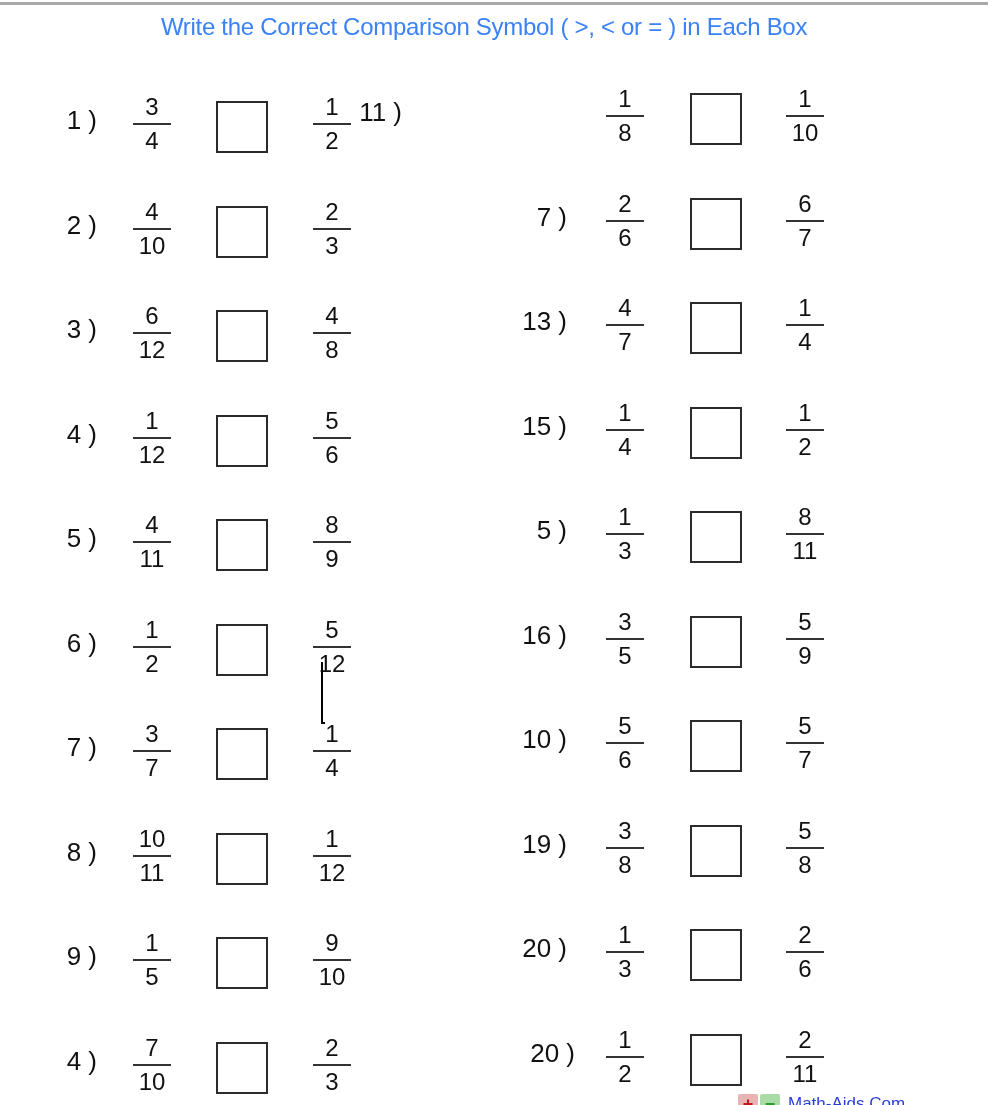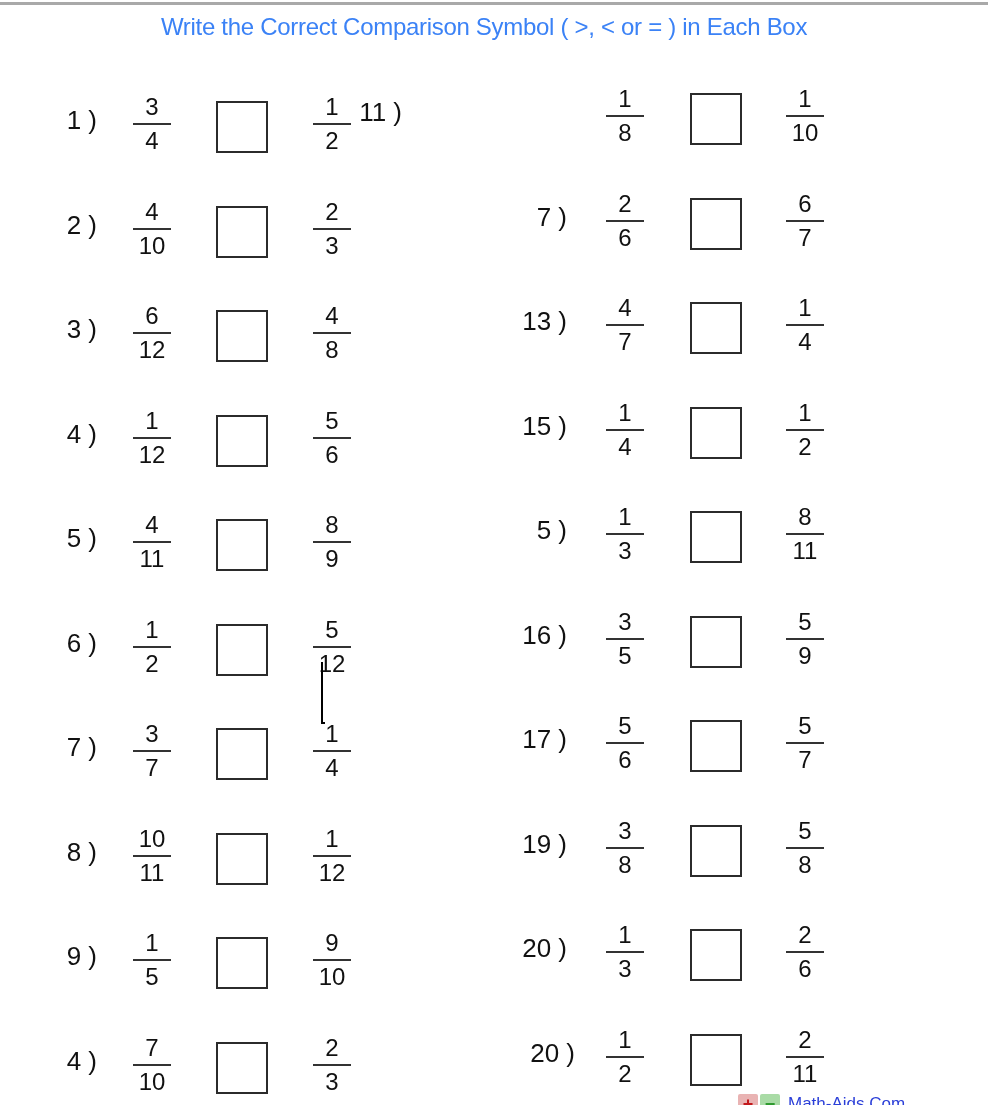--- a/index.html
+++ b/index.html
@@ -293,21 +293,21 @@
         <span class="d">5</span>
       </span>
       <span class="answer-box" style="left:690px"></span>
       <span class="frac" style="left:786px">
         <span class="n">5</span>
         <span class="bar"></span>
         <span class="d">9</span>
       </span>
     </div>
     <div class="problem" style="top: 712px; left: 0px; width: 995px;">
-      <span class="num" style="right:428px">17 )</span>
+      <span class="num" style="right:428px">10 )</span>
       <span class="frac" style="left:606px">
         <span class="n">5</span>
         <span class="bar"></span>
         <span class="d">6</span>
       </span>
       <span class="answer-box" style="left:690px"></span>
       <span class="frac" style="left:786px">
         <span class="n">5</span>
         <span class="bar"></span>
         <span class="d">7</span>

